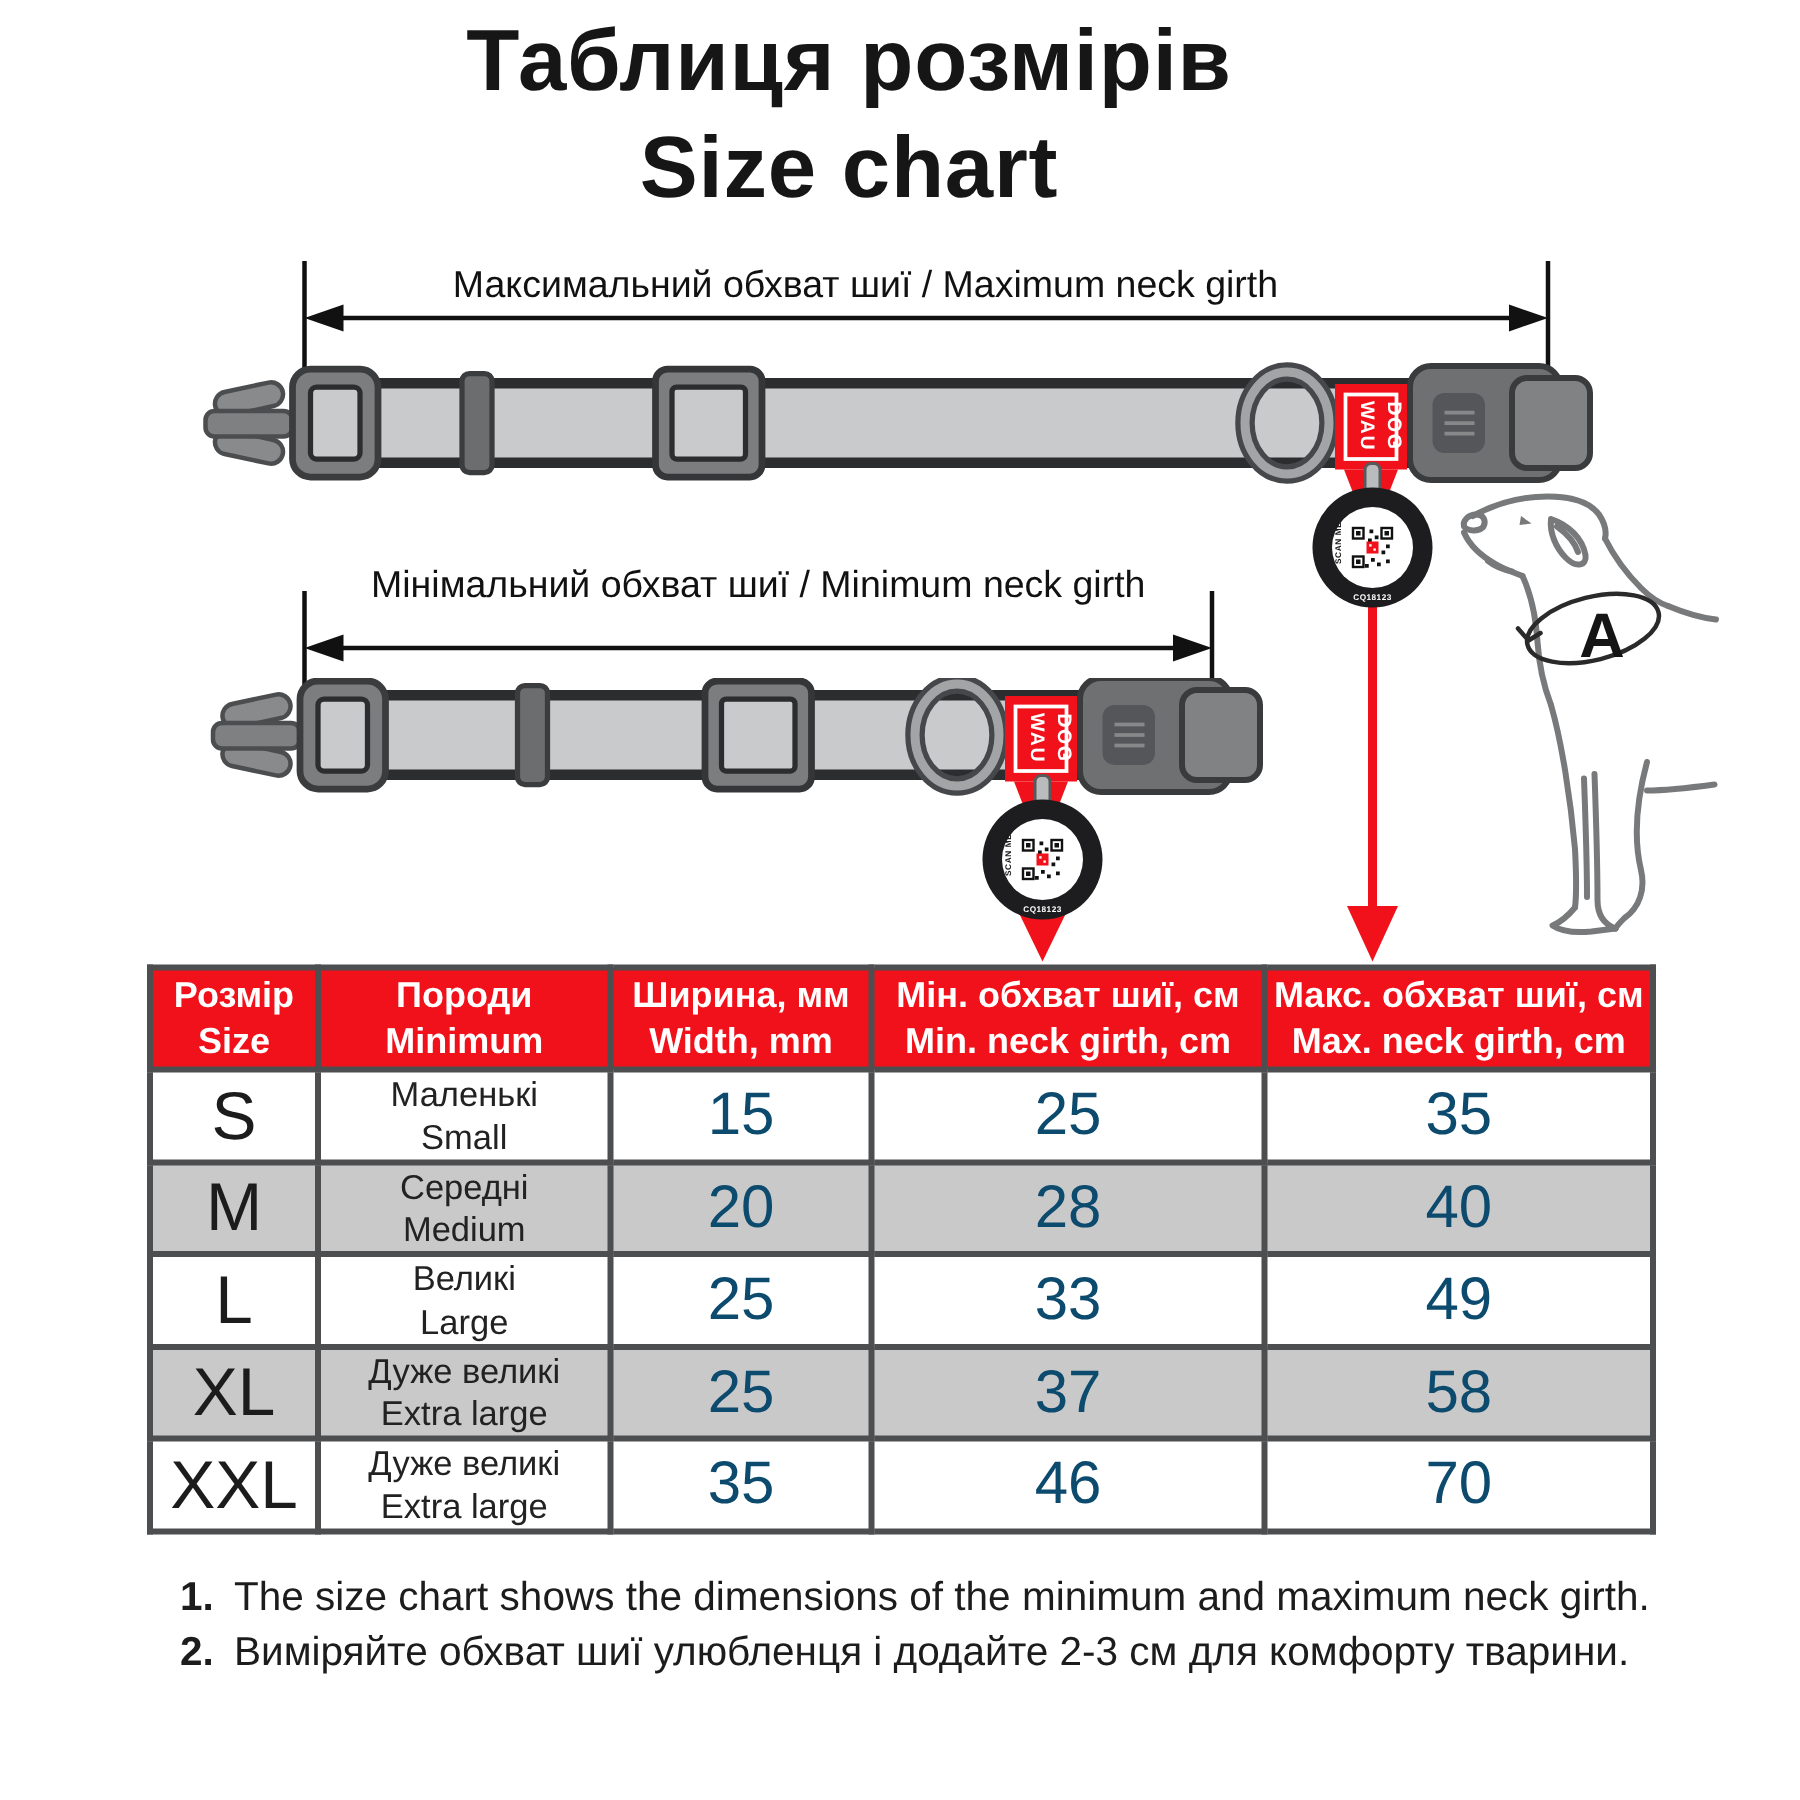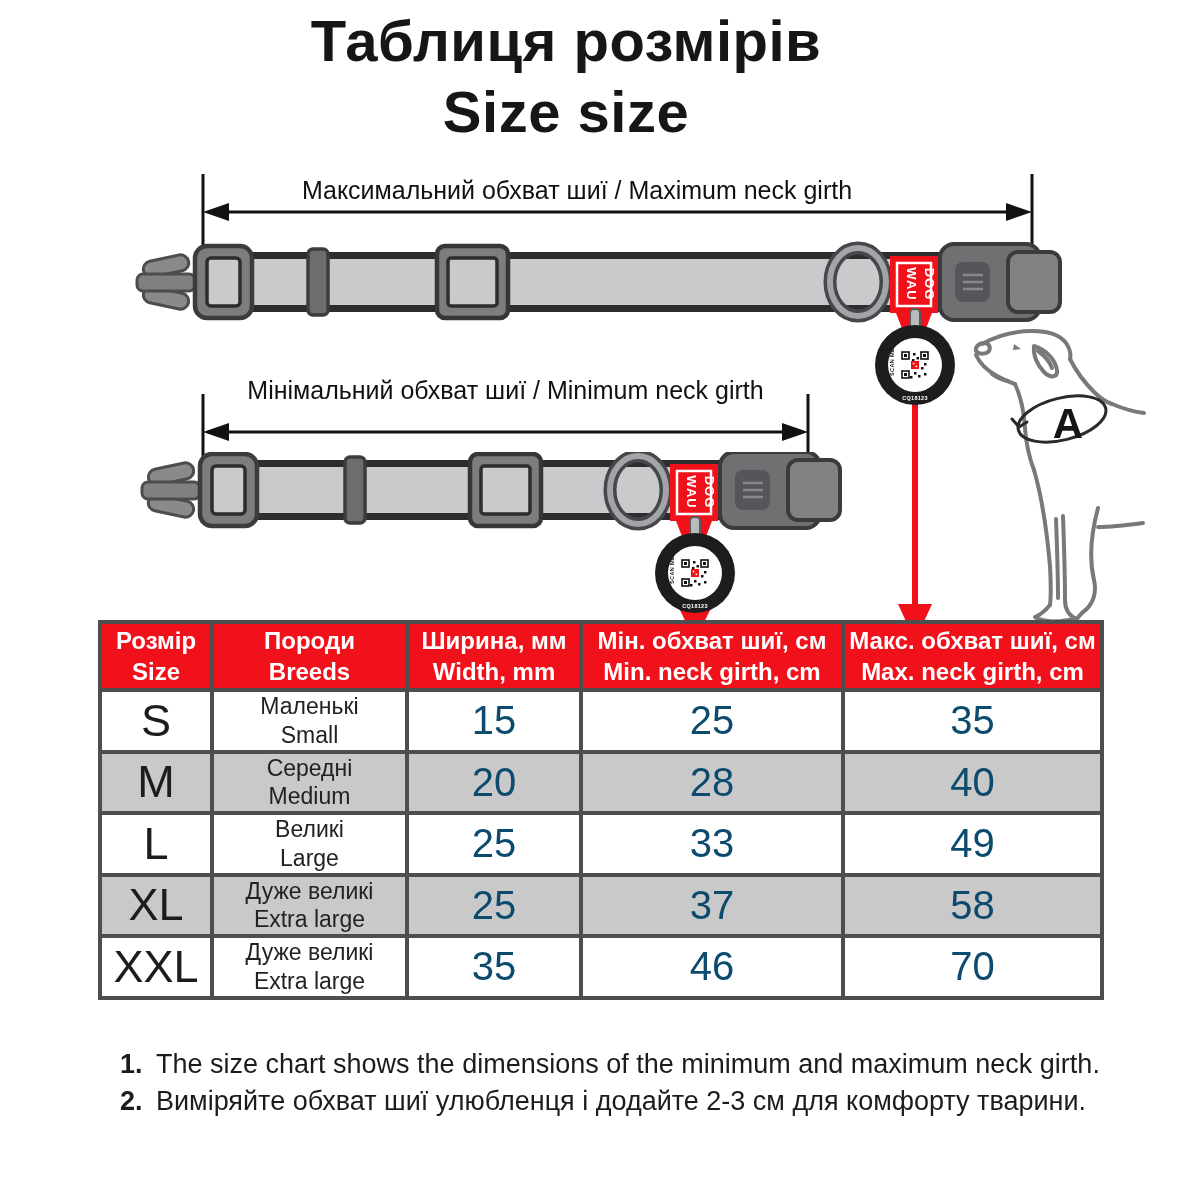--- a/index.html
+++ b/index.html
@@ -18,21 +18,21 @@
   
   #diagram-layer{top:0;left:0;z-index:1;}
   #collar-max{top:232px;left:135px;z-index:2;}
   #collar-min{top:452px;left:140px;z-index:2;}
   svg text{font-family:"Liberation Sans", sans-serif;}
   .tag-text{font-size:13px;font-weight:bold;fill:#ffffff;letter-spacing:1px;}
   .scan-text{font-size:5.5px;font-weight:bold;fill:#1a1a1a;letter-spacing:0.4px;}
   .code-text{font-size:5.5px;font-weight:bold;fill:#ffffff;letter-spacing:0.3px;}
   .neck-letter{font-size:42px;font-weight:bold;fill:#151515;}
   
-  .size-table-wrap{top:620px;left:98px;width:1002px;z-index:3;}
+  .size-table-wrap{top:643px;left:98px;width:1002px;z-index:3;}
   table.size-table{border-collapse:collapse;width:1002px;table-layout:fixed;}
   table.size-table th, table.size-table td{
     border:4px solid #4d4e50;text-align:center;vertical-align:middle;padding:0;}
   table.size-table th{
     background:#f0111a;color:#ffffff;font-size:24px;font-weight:bold;
     line-height:1.3;height:64px;}
   table.size-table td{height:52px;background:#ffffff;}
   table.size-table tbody tr:nth-child(even) td{background:#c9c9c9;}
   td.cell-size{font-size:45px;font-weight:400;color:#1c1c1c;}
   td.cell-breed{text-align:left;padding-left:20px;font-size:23px;line-height:1.25;color:#222;}
@@ -41,21 +41,21 @@
   .notes{top:1046px;left:120px;width:1000px;z-index:3;font-size:27px;line-height:37px;color:#1c1c1c;}
   .note{display:flex;align-items:flex-start;}
   .note-num{font-weight:bold;min-width:36px;}
   .note-text{flex:1;}
 </style>
 </head>
 <body>
 
 <div class="abs title">
   <div>Таблиця розмірів</div>
-  <div>Size size</div>
+  <div>Size chart</div>
 </div>
 
 <div class="abs measure-label" id="label-max">Максимальний обхват шиї / Maximum neck girth</div>
 <div class="abs measure-label" id="label-min">Мінімальний обхват шиї / Minimum neck girth</div>
 
 <svg class="abs" id="diagram-layer" width="1200" height="1200" viewBox="0 0 1200 1200">
 
   <g stroke="#111" stroke-width="3" fill="#111">
     <line x1="203" y1="174" x2="203" y2="250"></line>
     <line x1="1032" y1="174" x2="1032" y2="250"></line>
@@ -256,21 +256,21 @@
         <col style="width:259px">
     </colgroup>
     <thead>
       <tr>
         <th>
           <div>Розмір</div>
           <div>Size</div>
           </th>
         <th>
           <div>Породи</div>
-          <div>Breeds</div>
+          <div>Minimum</div>
           </th>
         <th>
           <div>Ширина, мм</div>
           <div>Width, mm</div>
           </th>
         <th>
           <div>Мін. обхват шиї, см</div>
           <div>Min. neck girth, cm</div>
           </th>
         <th>

